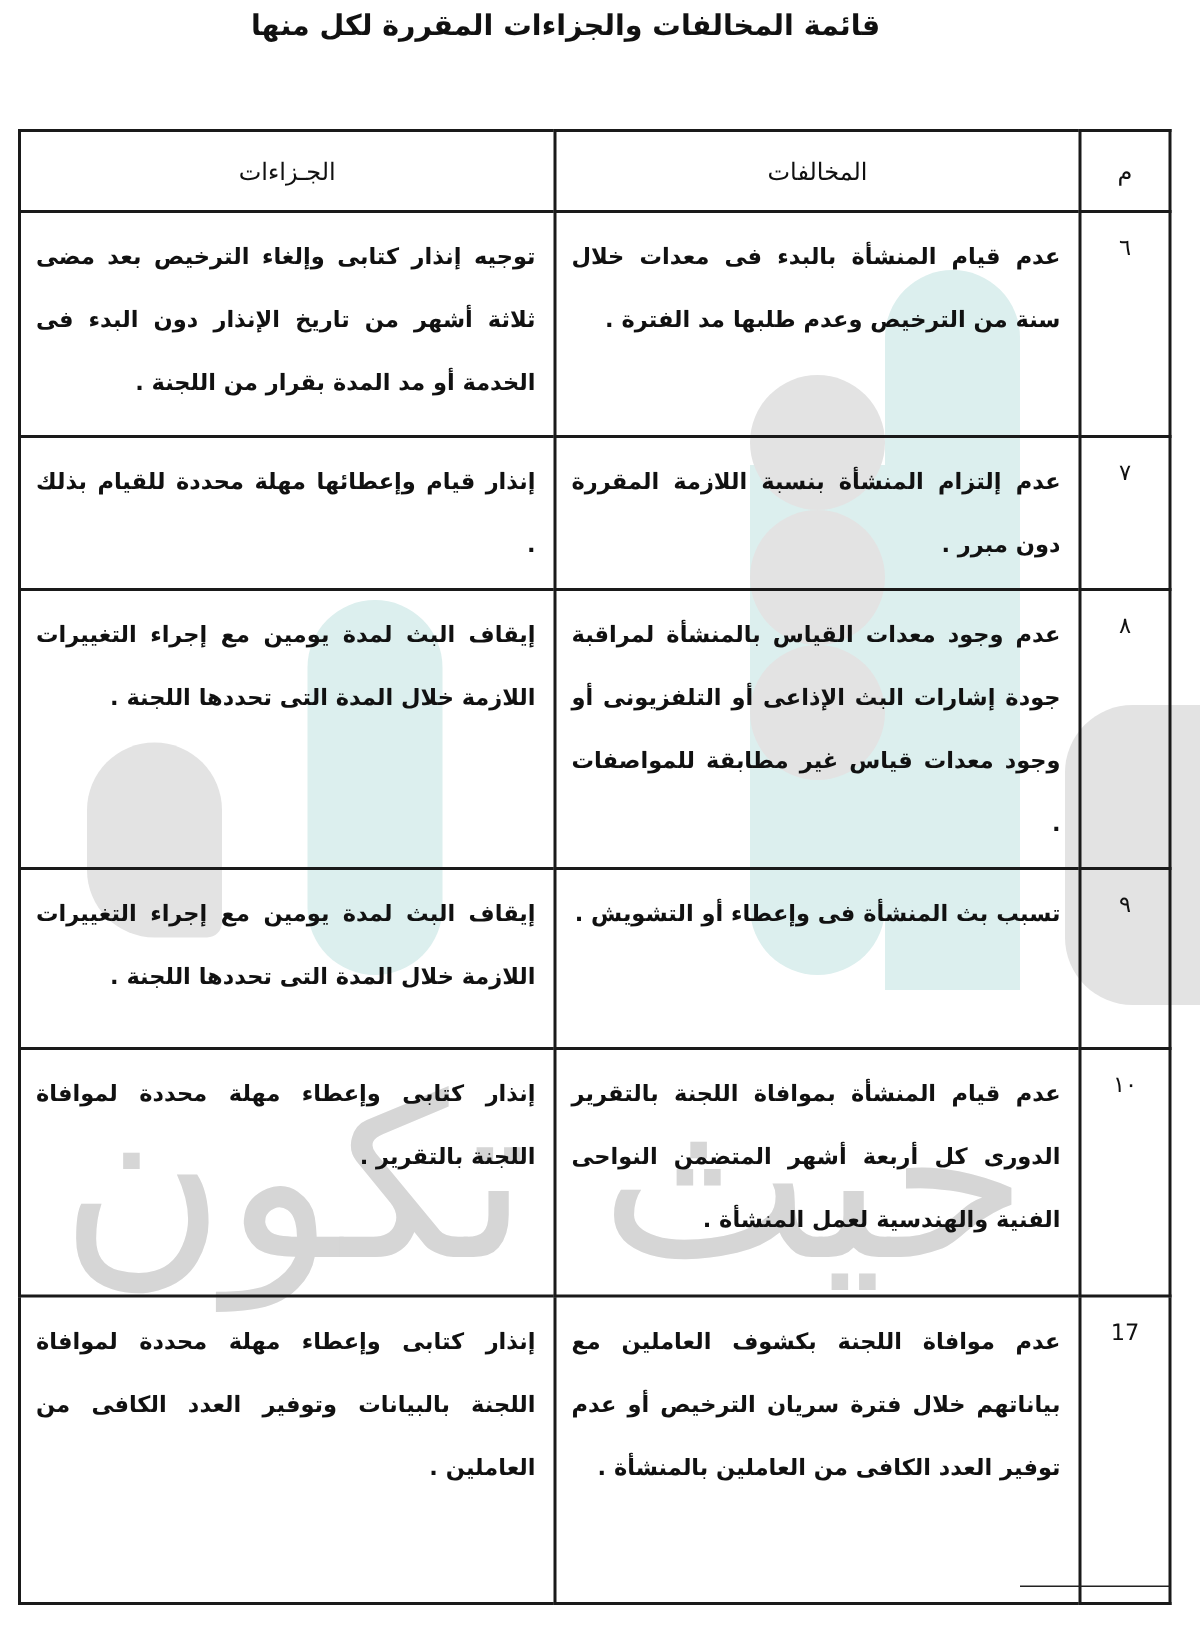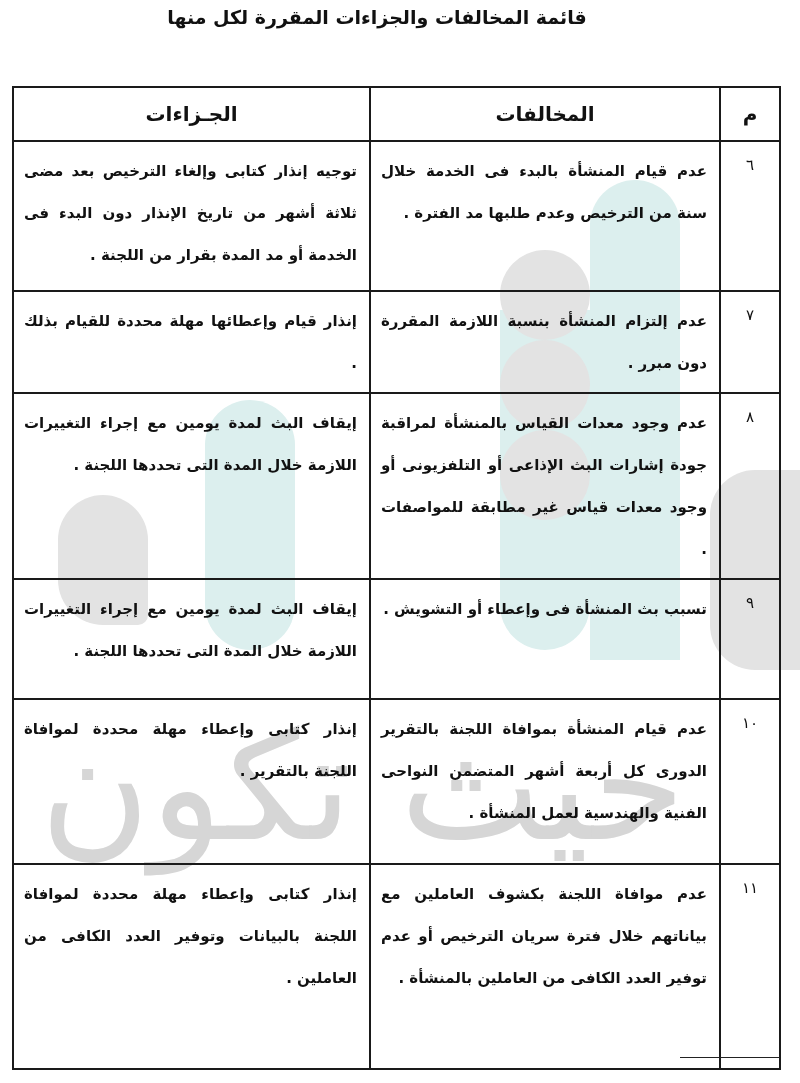--- a/index.html
+++ b/index.html
@@ -8,21 +8,21 @@
   .title { position:absolute; top:6px; left:0; width:754px; text-align:center;
            direction:rtl; font-size:19px; font-weight:bold; letter-spacing:0.2px; }
   .wm { position:absolute; z-index:0; pointer-events:none; }
   .wm-teal { background:#dcefee; }
   .wm-gray { background:#e3e3e3; }
   .wm-text { position:absolute; z-index:0; color:#d6d6d6; font-size:150px; font-weight:normal;
              direction:rtl; pointer-events:none; white-space:nowrap; }
   table.main { position:absolute; z-index:1; top:86px; left:12px; width:767px; height:966px;
                border-collapse:collapse; direction:rtl; table-layout:fixed; }
   table.main td, table.main th { border:2px solid #1a1a1a; vertical-align:top; }
-  th { font-size:20px; font-weight:bold; height:50px; vertical-align:middle !important; text-align:center; }
+  th { font-size:16px; font-weight:normal; height:50px; vertical-align:middle !important; text-align:center; }
   td.num { text-align:center; font-size:15px; padding-top:14px; }
   td.txt { font-size:15px; font-weight:bold; line-height:42px; padding:8px 12px 8px 10px; text-align:justify;
            text-align-last:right; }
   .bottom-line { position:absolute; z-index:1; left:680px; top:1057px; width:100px; height:1px; background:#222; }
 </style>
 </head>
 <body>
 
 <div class="wm wm-teal" style="left:590px;top:180px;width:90px;height:480px;border-radius:45px 45px 0 0;"></div>
 <div class="wm wm-teal" style="left:500px;top:310px;width:90px;height:340px;border-radius:0 0 45px 45px;"></div>
@@ -43,21 +43,21 @@
     <col style="width:357px">
   </colgroup>
   <tbody>
       <tr>
     <th>م</th>
     <th>المخالفات</th>
     <th>الجـزاءات</th>
   </tr>
   <tr style="height:150px">
     <td class="num">٦</td>
-    <td class="txt">عدم قيام المنشأة بالبدء فى الخدمة خلال سنة من الترخيص وعدم طلبها مد الفترة .</td>
+    <td class="txt">عدم قيام المنشأة بالبدء فى معدات خلال سنة من الترخيص وعدم طلبها مد الفترة .</td>
     <td class="txt">توجيه إنذار كتابى وإلغاء الترخيص بعد مضى ثلاثة أشهر من تاريخ الإنذار دون البدء فى الخدمة أو مد المدة بقرار من اللجنة .</td>
   </tr>
   <tr style="height:92px">
     <td class="num">٧</td>
     <td class="txt">عدم إلتزام المنشأة بنسبة اللازمة المقررة دون مبرر .</td>
     <td class="txt">إنذار قيام وإعطائها مهلة محددة للقيام بذلك .</td>
   </tr>
   <tr style="height:178px">
     <td class="num">٨</td>
     <td class="txt">عدم وجود معدات القياس بالمنشأة لمراقبة جودة إشارات البث الإذاعى أو التلفزيونى أو وجود معدات قياس غير مطابقة للمواصفات .</td>
@@ -67,20 +67,20 @@
     <td class="num">٩</td>
     <td class="txt">تسبب بث المنشأة فى وإعطاء أو التشويش .</td>
     <td class="txt">إيقاف البث لمدة يومين مع إجراء التغييرات اللازمة خلال المدة التى تحددها اللجنة .</td>
   </tr>
   <tr style="height:165px">
     <td class="num">١٠</td>
     <td class="txt">عدم قيام المنشأة بموافاة اللجنة بالتقرير الدورى كل أربعة أشهر المتضمن النواحى الفنية والهندسية لعمل المنشأة .</td>
     <td class="txt">إنذار كتابى وإعطاء مهلة محددة لموافاة اللجنة بالتقرير .</td>
   </tr>
   <tr style="height:205px">
-    <td class="num">١١</td>
+    <td class="num">17</td>
     <td class="txt">عدم موافاة اللجنة بكشوف العاملين مع بياناتهم خلال فترة سريان الترخيص أو عدم توفير العدد الكافى من العاملين بالمنشأة .</td>
     <td class="txt">إنذار كتابى وإعطاء مهلة محددة لموافاة اللجنة بالبيانات وتوفير العدد الكافى من العاملين .</td>
   </tr>
 </tbody>
   </table>
 
 <div class="bottom-line"></div>
 
 </body></html>

